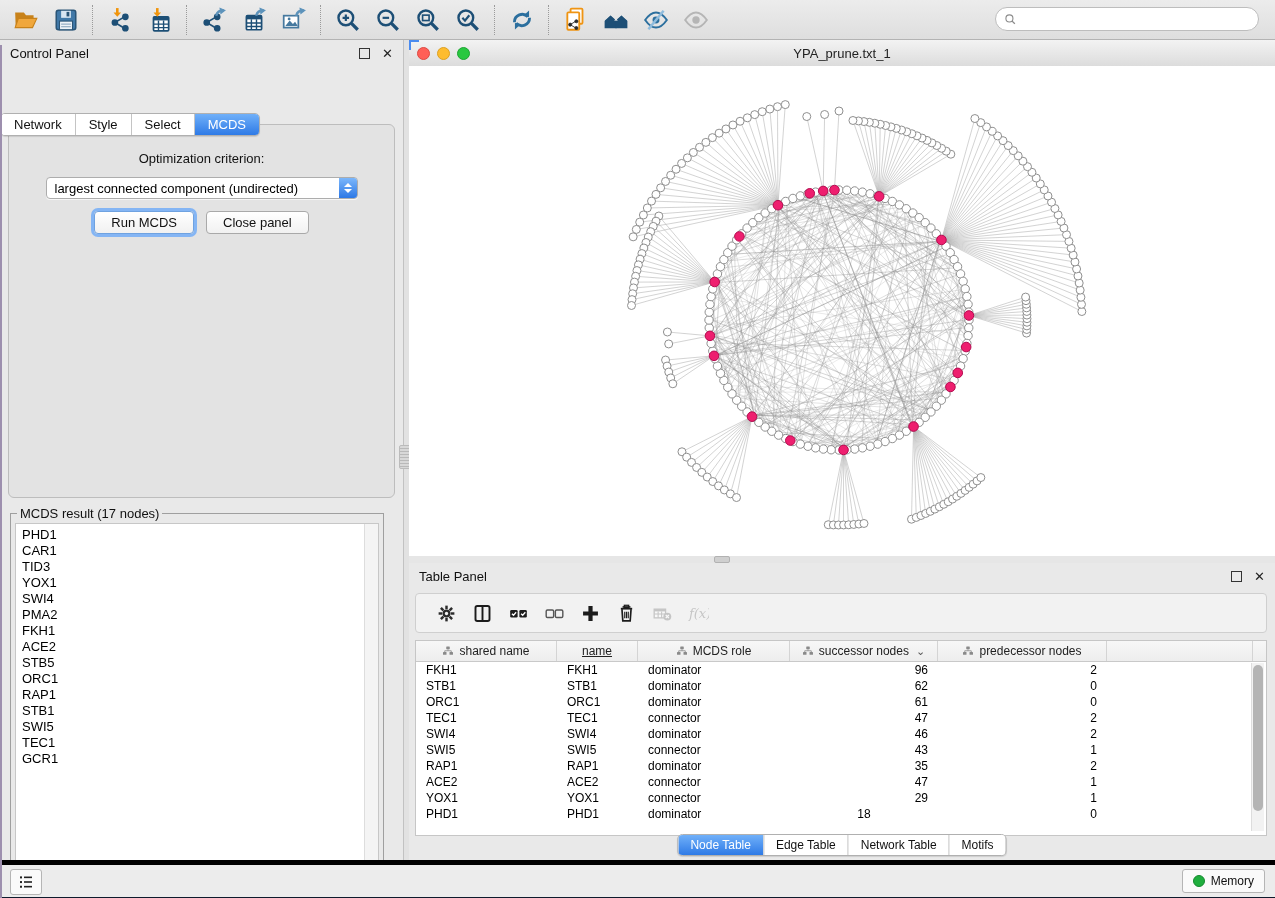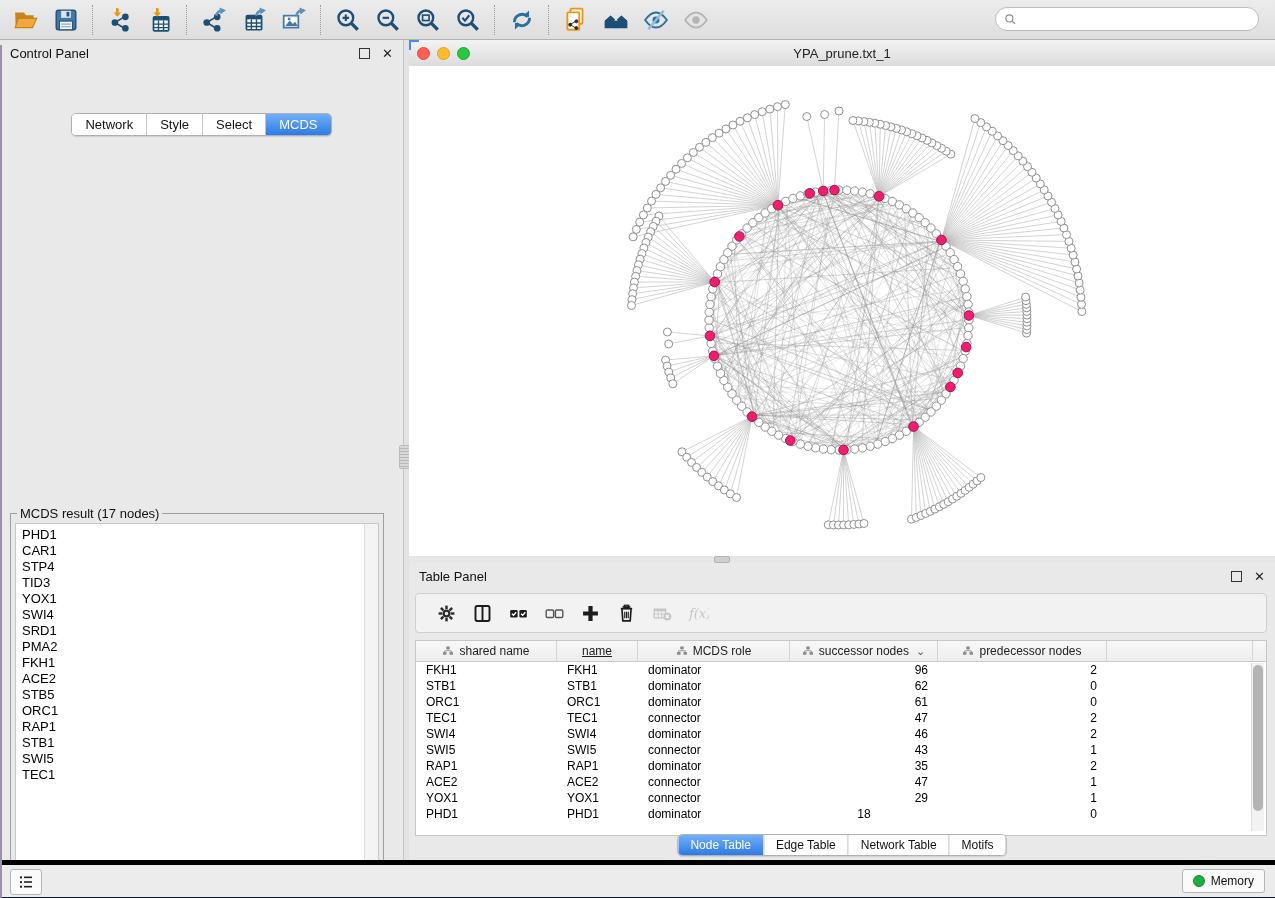--- a/index.html
+++ b/index.html
@@ -23,21 +23,21 @@
     border:1px solid #bdbdbd;border-radius:13px;display:flex;align-items:center;padding:0 8px;box-sizing:border-box;}
   #search-box svg{width:13px;height:13px;margin-right:5px;flex:none;}
   #search-input{border:none;outline:none;flex:1;font-size:12px;background:transparent;font-family:inherit;}
 
   
   #control-panel{position:absolute;left:0;top:40px;width:403px;height:820px;background:#e9e9e9;box-sizing:border-box;}
   .panel-titlebar{height:26px;display:flex;align-items:center;padding:0 10px;font-size:13px;color:#111;}
   .panel-title{flex:1;}
   .float-box{width:9px;height:9px;border:1.5px solid #333;margin-right:12px;cursor:pointer;}
   .close-x{font-size:13px;font-weight:bold;color:#222;cursor:pointer;line-height:1;}
-  #cp-tabs{position:absolute;left:0;top:73px;width:100%;display:flex;justify-content:center;z-index:5;}
+  #cp-tabs{position:absolute;left:0;top:73px;width:100%;display:flex;z-index:5;}
   .seg{display:flex;background:#fff;border:1px solid #b0b0b0;border-radius:5px;overflow:hidden;box-shadow:0 1px 1px rgba(0,0,0,.12);}
   .seg .tab{padding:3px 13px;font-size:13px;color:#111;background:#fff;border-left:1px solid #c4c4c4;cursor:pointer;white-space:nowrap;}
   .seg .tab:first-child{border-left:none;}
   .seg .tab.active{background:linear-gradient(#70b0f9,#2e7ae6);color:#fff;}
   #cp-content{position:absolute;left:8px;top:84px;width:387px;height:374px;background:#e3e3e3;
     border:1px solid #bdbdbd;border-radius:6px;box-sizing:border-box;}
   #opt-label{margin-top:26px;text-align:center;font-size:13px;color:#111;}
   #combo{position:relative;margin:11px auto 0;width:312px;height:22px;background:#fff;border:1px solid #adadad;
     border-radius:4px;display:flex;align-items:center;font-size:13px;box-sizing:border-box;cursor:pointer;box-shadow:0 1px 0 rgba(255,255,255,.7);}
   #combo-value{flex:1;padding-left:8px;white-space:nowrap;overflow:hidden;}
@@ -282,40 +282,53 @@
       <span class="close-x">✕</span>
     </div>
     <div id="cp-tabs">
         <div class="seg" id="cp-seg">
           <div class="tab">Network</div>
           <div class="tab">Style</div>
           <div class="tab">Select</div>
           <div class="tab active">MCDS</div>
         </div>
       </div>
+    <div id="cp-content">
+      <div id="opt-label">Optimization criterion:</div>
+      <div id="combo">
+        <span id="combo-value">largest connected component (undirected)</span>
+        <span id="combo-stepper">
+            <i class="up"></i>
+            <i class="down"></i>
+          </span>
+      </div>
+      <div id="cp-buttons">
+        <button class="mac-btn focus-ring">Run MCDS</button>
+        <button class="mac-btn">Close panel</button>
+      </div>
+    </div>
     <fieldset id="mcds-fieldset">
       <legend>MCDS result (17 nodes)</legend>
       <div id="mcds-list">
         <ul id="mcds-items">
             <li>PHD1</li>
             <li>CAR1</li>
-            <li>STP4</li>
             <li>TID3</li>
             <li>YOX1</li>
             <li>SWI4</li>
-            <li>SRD1</li>
             <li>PMA2</li>
             <li>FKH1</li>
             <li>ACE2</li>
             <li>STB5</li>
             <li>ORC1</li>
             <li>RAP1</li>
             <li>STB1</li>
             <li>SWI5</li>
             <li>TEC1</li>
+            <li>GCR1</li>
           </ul>
         <div id="mcds-scroll"></div>
       </div>
     </fieldset>
   </div>
 
   <div id="v-splitter">
       <div id="v-grip"></div>
     </div>
 

